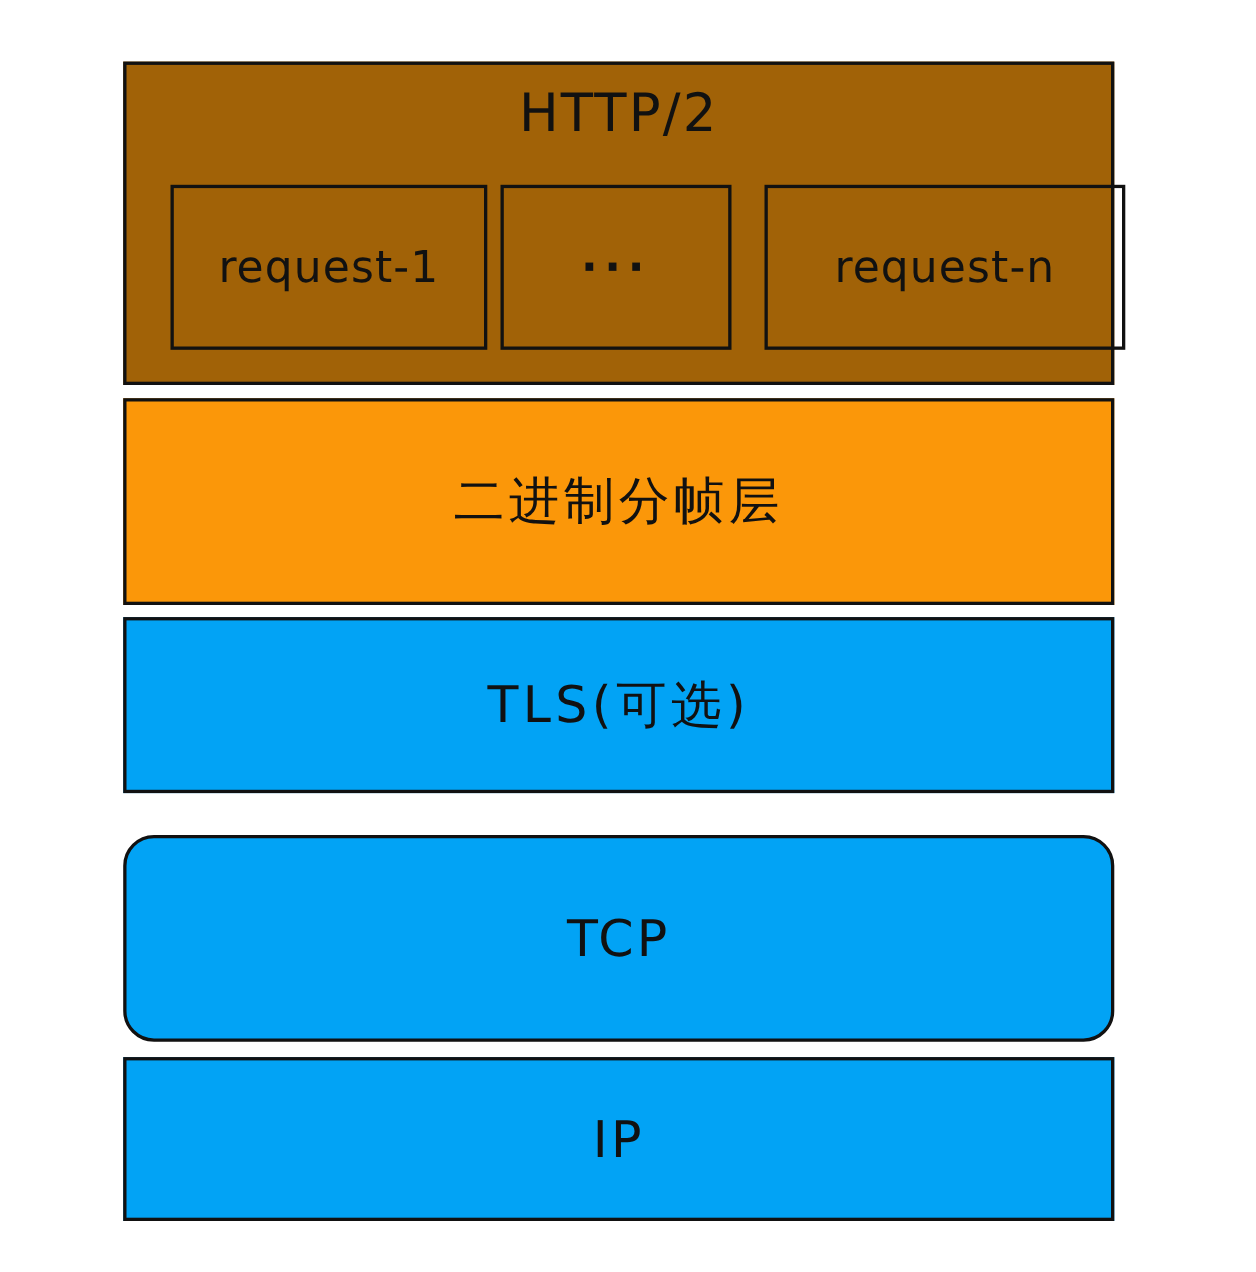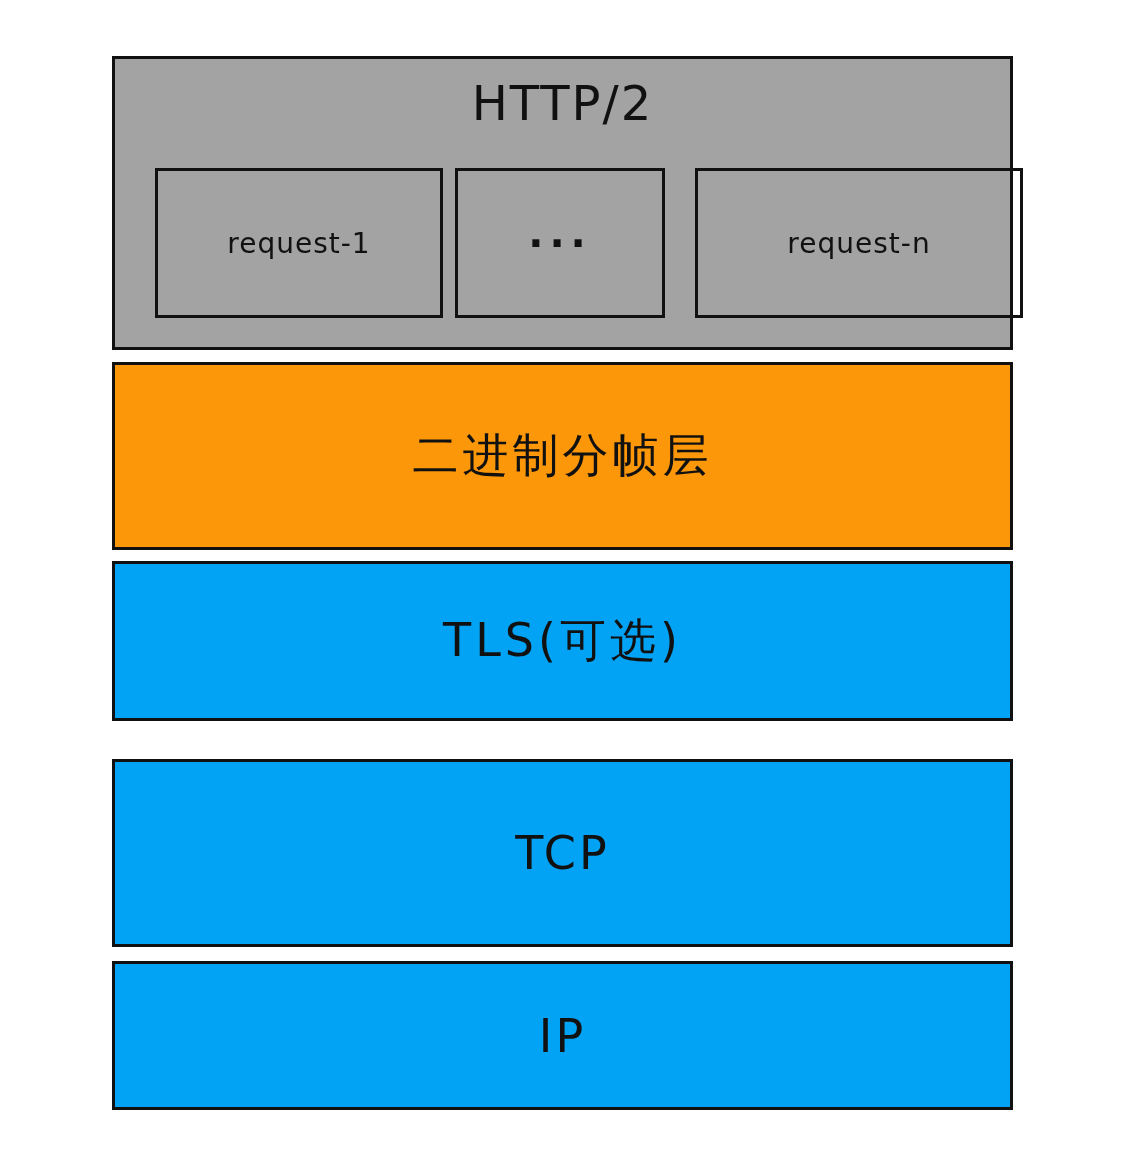--- a/index.html
+++ b/index.html
@@ -19,21 +19,21 @@
   .layer {
     position: absolute;
     left: 112px;
     width: 901px;
     border: 3px solid #111111;
     box-sizing: border-box;
   }
   .layer-http2   { top: 56px;  height: 294px; }
   .layer-framing { top: 362px; height: 188px; }
   .layer-tls     { top: 561px; height: 160px; }
-  .layer-tcp     { top: 759px; height: 188px; }
+  .layer-tcp     { top: 759px; height: 188px; border-radius: 28px; }
   .layer-ip      { top: 961px; height: 149px; }
 
   .layer-center {
     display: flex;
     align-items: center;
     justify-content: center;
   }
   .layer-title {
     position: absolute;
     top: 16px;
@@ -53,38 +53,38 @@
   }
   .request-box {
     position: absolute;
     top: 109px;
     height: 150px;
     border: 3px solid #111111;
     box-sizing: border-box;
     display: flex;
     align-items: center;
     justify-content: center;
-    font-size: 28px;
+    font-size: 40px;
     letter-spacing: 1px;
   }
   .request-1 { left: 40px;  width: 288px; }
   .request-mid {
     left: 340px; width: 210px;
     font-size: 40px;
     font-weight: bold;
     letter-spacing: 6px;
   }
   .request-n { left: 580px; width: 328px; }
 </style>
 </head>
 <body>
 
 <div class="canvas">
 
-  <div class="layer layer-http2" style="background-color: #a3a3a3;">
+  <div class="layer layer-http2" style="background-color: #a16207;">
     <div class="layer-title">HTTP/2</div>
     <div class="request-box request-1">
       <span>request-1</span>
     </div>
     <div class="request-box request-mid">
       <span>···</span>
     </div>
     <div class="request-box request-n">
       <span>request-n</span>
     </div>

